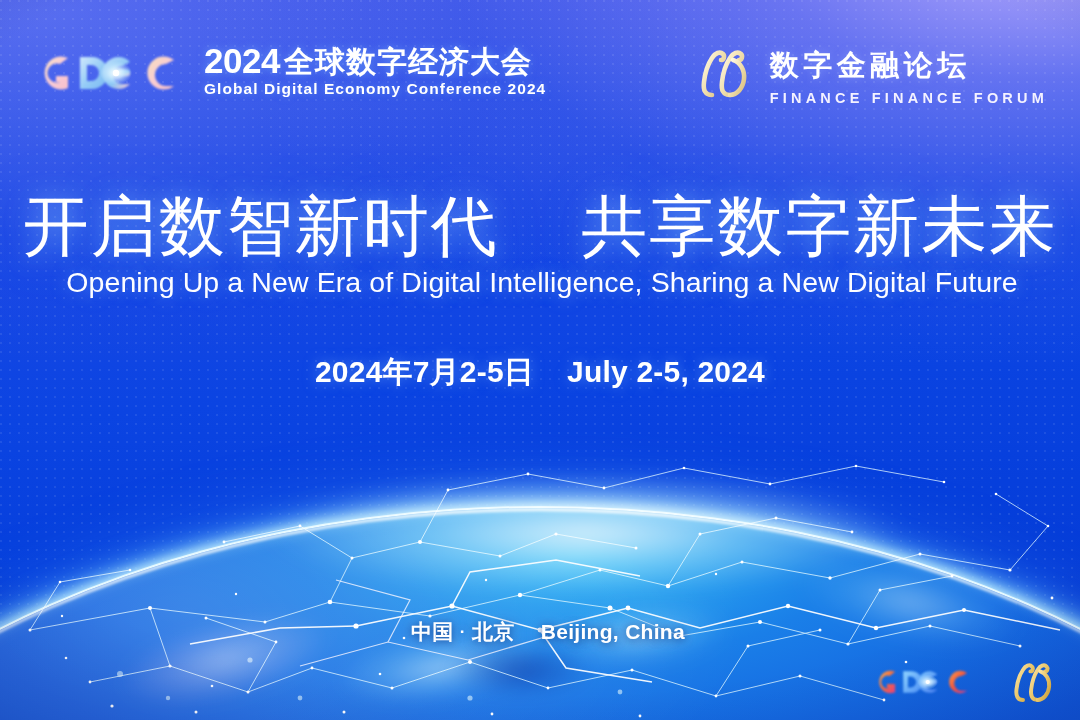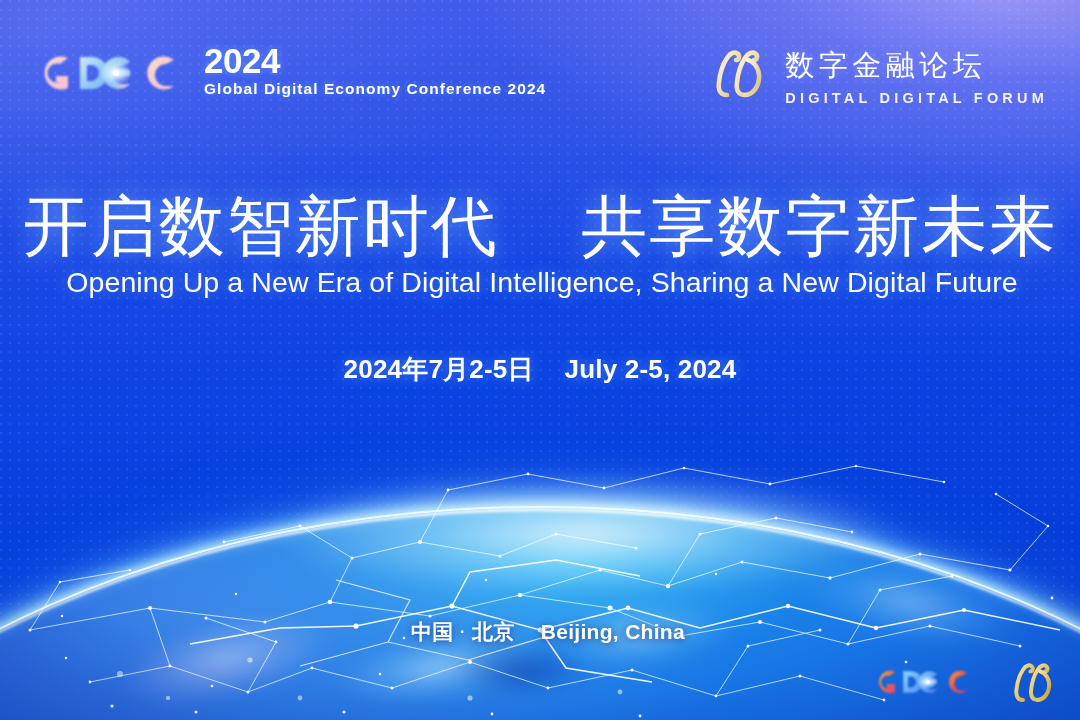--- a/index.html
+++ b/index.html
@@ -82,41 +82,41 @@
     color:#fff; font-weight:700; letter-spacing:.5px;
     text-shadow:0 0 9px rgba(120,180,255,.55);
   }
   .hdr-year { font-size:35px; line-height:.95; font-weight:700; letter-spacing:-.5px; }
   .hdr-cn-main { font-size:30px; line-height:1.02; font-weight:700; letter-spacing:1px; }
   .hdr-en {
     color:#fff; font-size:15.5px; font-weight:700; letter-spacing:1.05px;
     margin-top:3px; text-shadow:0 0 7px rgba(120,180,255,.5);
   }
 
-  .ff-cn { color:#fff; font-size:29px; font-weight:400; letter-spacing:4.5px; text-shadow:0 0 9px rgba(150,170,255,.5); }
+  .ff-cn { color:#fff; font-size:29px; font-weight:700; letter-spacing:4.5px; text-shadow:0 0 9px rgba(150,170,255,.5); }
   .ff-en { color:#f4f2ff; font-size:14.5px; font-weight:700; letter-spacing:4.2px; margin-top:4px; }
 
   
   .center { position:absolute; left:0; top:0; width:1080px; }
   .title-cn {
     position:absolute; left:0; top:193px; width:1080px; text-align:center;
     color:#ffffff; font-size:66px; font-weight:400; letter-spacing:2px;
     line-height:1.0; white-space:nowrap;
     text-shadow:0 0 22px rgba(150,205,255,.60), 0 0 52px rgba(100,170,255,.38);
   }
   .title-cn .gap { display:inline-block; width:42px; }
   .subtitle-en {
     position:absolute; left:2px; top:266px; width:1080px; text-align:center;
     color:#fdfdff; font-size:28.5px; font-weight:400; letter-spacing:.1px;
     white-space:nowrap;
     text-shadow:0 0 16px rgba(140,195,255,.55);
   }
   .date-line {
     position:absolute; left:0; top:352px; width:1080px; text-align:center;
-    color:#ffffff; font-size:26px; font-weight:700; letter-spacing:.2px;
+    color:#ffffff; font-size:30px; font-weight:700; letter-spacing:.2px;
     white-space:nowrap;
     text-shadow:0 0 14px rgba(140,195,255,.50);
   }
   .date-line .sp { display:inline-block; width:16px; }
   .place-line {
     position:absolute; left:8px; top:618px; width:1080px; text-align:center;
     color:#ffffff; font-size:21px; font-weight:700; letter-spacing:.3px;
     white-space:nowrap;
     text-shadow:0 1px 8px rgba(0,30,110,.75), 0 0 16px rgba(150,205,255,.45);
   }
@@ -321,20 +321,21 @@
 
             <path d="M140,16 A16.5,16.5 0 1 0 140,42 L132,42 A9.6,9.6 0 1 1 132,20 Z" fill="url(#gC)"></path>
           </g>
           <ellipse cx="82" cy="29" rx="16" ry="12" fill="url(#gSpark)"></ellipse>
           <circle cx="82" cy="29" r="3.2" fill="#ffffff"></circle>
         </svg>
       </div>
       <div class="gdec-text-wrap">
         <div class="hdr-cn">
           <span class="hdr-year">2024</span>
+          <span class="hdr-cn-main">全球数字经济大会</span>
         </div>
         <div class="hdr-en">Global Digital Economy Conference 2024</div>
       </div>
     </div>
 
     <div class="gdec-logo" style="right:32px; top:46px;">
       <div class="gdec-mark" style="margin-right:16px;">
         <svg width="62" height="54" viewBox="0 0 62 54">
           <defs>
             <linearGradient id="ffg" x1="0" y1="0" x2="1" y2="1">
@@ -347,21 +348,21 @@
             <path d="M20,49 C13,49 11,44 12,36 C13,27 16,18 20,12 C23,7 28,5 31,8 C33,10 32,14 29,14" stroke-width="4.6"></path>
             <path d="M38,49 C31,49 29,44 30,36 C31,27 34,18 38,12 C41,7 46,5 49,8 C51,10 50,14 47,14" stroke-width="4.6"></path>
             <path d="M9,23 L36,23" stroke-width="3.4"></path>
             <path d="M30,23 L54,23" stroke-width="3.4"></path>
             <path d="M41,14 C48,16 53,24 52,33 C51,42 45,49 38,49" stroke-width="4.6"></path>
           </g>
         </svg>
       </div>
       <div class="gdec-text-wrap">
         <div class="ff-cn">数字金融论坛</div>
-        <div class="ff-en">DIGITAL DIGITAL FORUM</div>
+        <div class="ff-en">FINANCE FINANCE FORUM</div>
       </div>
     </div>
   </div>
 
   <div class="center">
     <div class="title-cn">
       <span>开启数智新时代</span>
       <span class="gap"></span>
       <span>共享数字新未来</span>
     </div>

